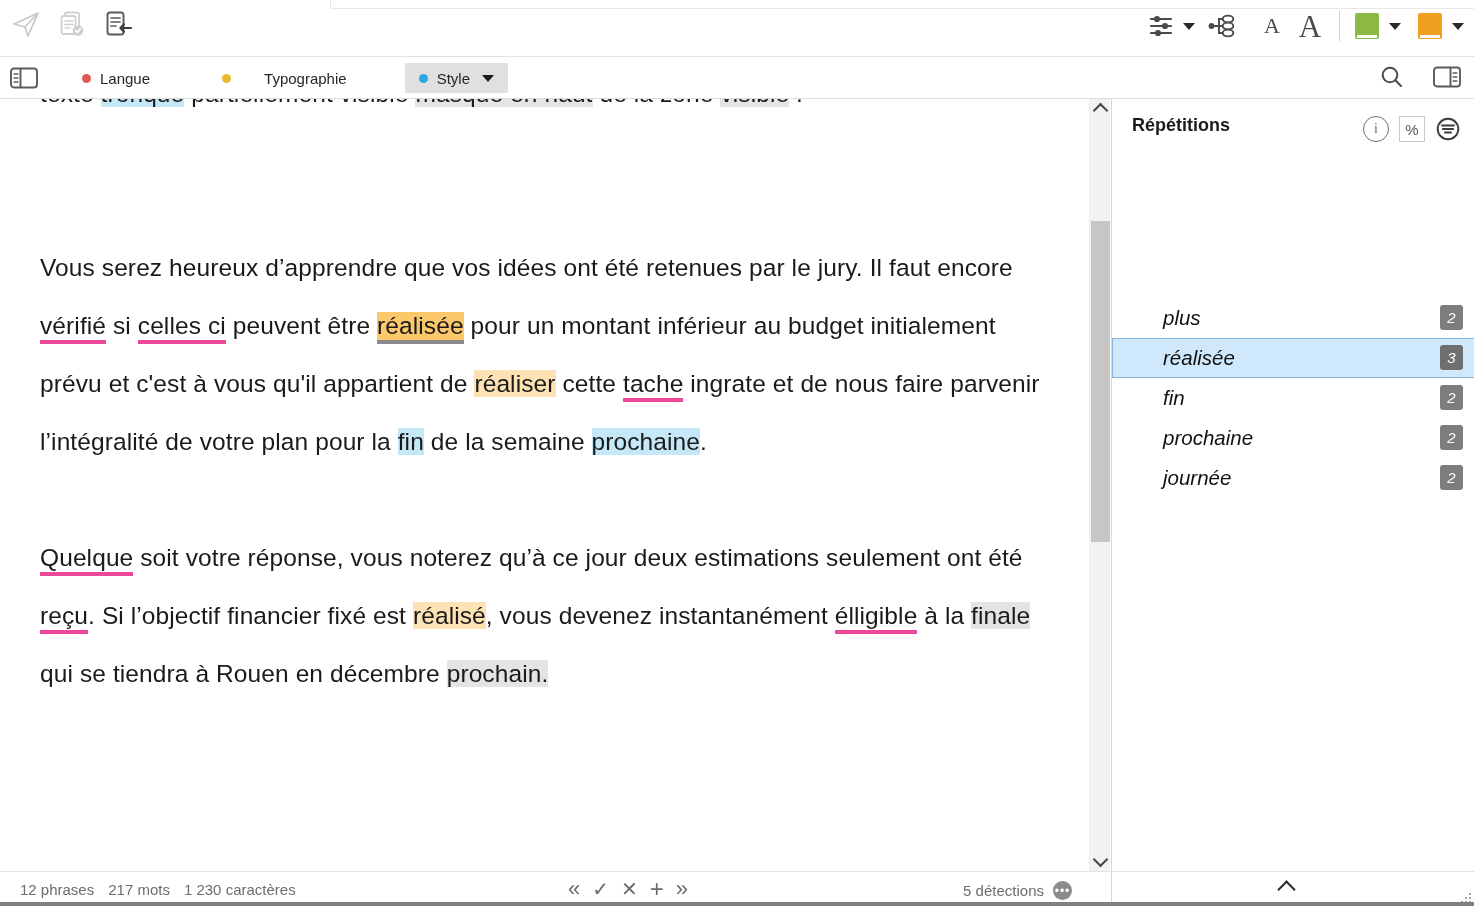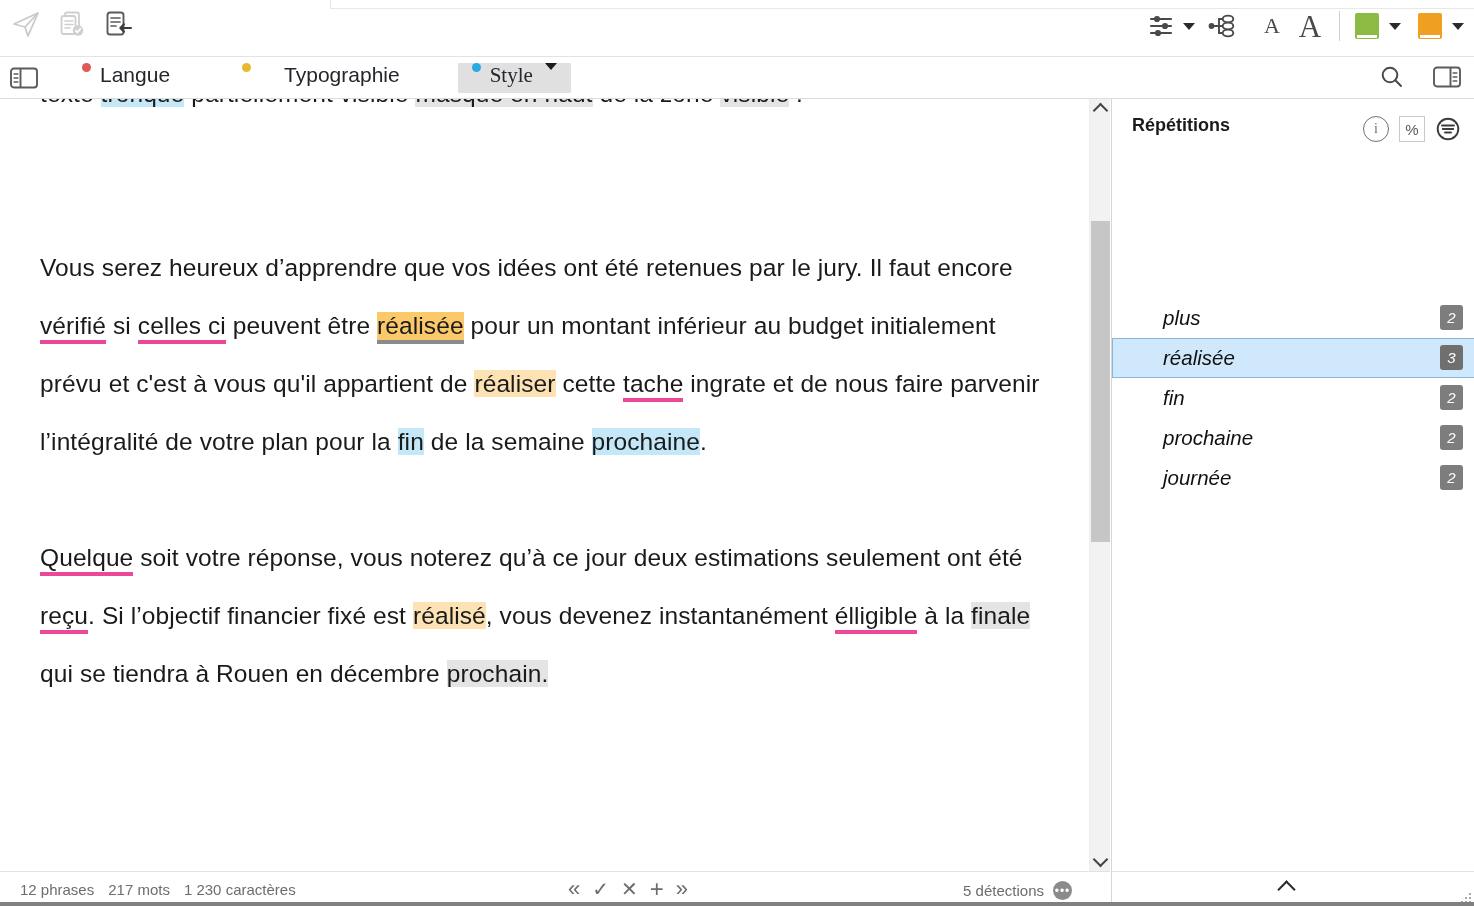--- a/index.html
+++ b/index.html
@@ -34,22 +34,22 @@
   .serif{font-family:"Liberation Serif", serif;color:#4a4a4a;line-height:1;}
 
   
   .tabbar{
     position:absolute;left:0;top:57px;width:1474px;height:42px;
     background:#fff;border-bottom:1px solid #dcdcdc;box-sizing:border-box;
   }
   .panel-toggle-left{position:absolute;left:9px;top:8px;cursor:pointer;}
   .tabs{position:absolute;left:68px;top:0;height:42px;display:flex;align-items:center;}
   .tab{
-    display:flex;height:30px;padding:0 14px;margin-right:4px;
-    font-size:21px;color:#23272b;cursor:pointer;border-radius:1px;
+    display:flex;align-items:center;height:30px;padding:0 14px;margin-right:4px;
+    font-size:15px;color:#23272b;cursor:pointer;border-radius:1px;
   }
   .tab.active{background:#e0e0e0;}
   .dot{width:9px;height:9px;border-radius:50%;margin-right:9px;flex:none;}
   .tab .tcaret{
     width:0;height:0;border-left:6px solid transparent;border-right:6px solid transparent;
     border-top:7px solid #1b1b1b;margin-left:12px;
   }
   .tabbar-right{position:absolute;right:12px;top:6px;display:flex;align-items:center;gap:26px;}
 
   
@@ -270,21 +270,21 @@
 
     <div class="tabs">
       <div class="tab">
         <span class="dot" style="background:#dd5a56;"></span>
         <span>Langue</span>
       </div>
       <div class="tab" style="margin-left:40px;gap:24px;">
         <span class="dot" style="background:#e8b92e;"></span>
         <span>Typographie</span>
       </div>
-      <div class="tab active" style="margin-left:40px;font-family:Liberation Serif, serif;">
+      <div class="tab active" style="margin-left:40px;">
         <span class="dot" style="background:#29a9e1;"></span>
         <span>Style</span>
         <span class="tcaret"></span>
       </div>
     </div>
 
     <div class="tabbar-right">
       <div class="ticon">
         <svg width="28" height="28" viewBox="0 0 28 28">
           <circle cx="12" cy="12" r="7.3" fill="none" stroke="#4a4a4a" stroke-width="2"></circle>

